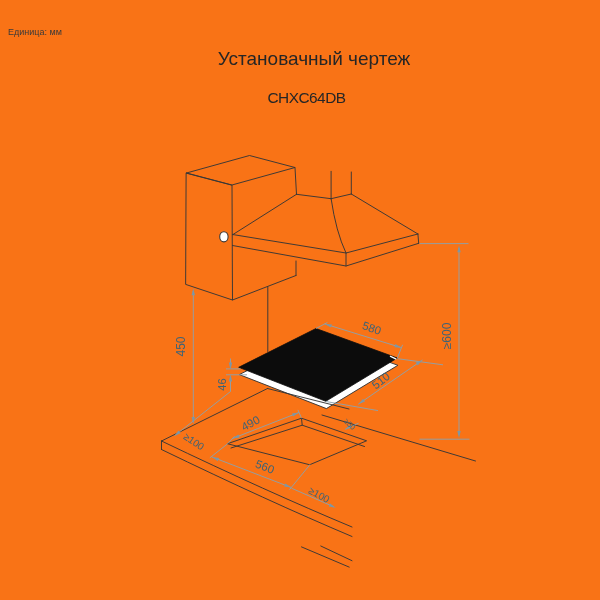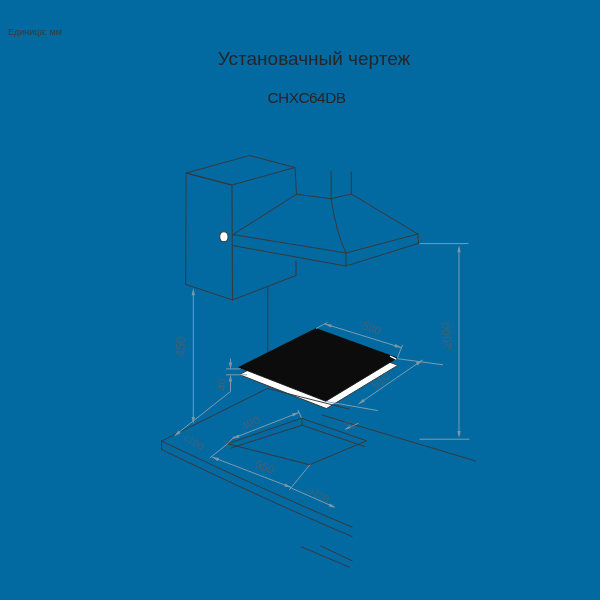--- a/index.html
+++ b/index.html
@@ -1,16 +1,16 @@
 <!DOCTYPE html>
 <html><head>
 <meta charset="utf-8">
 <style>
   html,body{margin:0;padding:0;background:#ffffff;}
-  .page{position:relative;width:600px;height:600px;background:#0369a1;overflow:hidden;
+  .page{position:relative;width:600px;height:600px;background:#f97316;overflow:hidden;
         font-family:"Liberation Sans", sans-serif;}
   svg{position:absolute;left:0;top:0;}
   .dtxt{fill:#3d6377;font-family:"Liberation Sans", sans-serif;}
 </style>
 </head>
 <body>
 <div class="page">
 <svg width="600" height="600" viewBox="0 0 600 600">
 
   <text x="8" y="34.5" font-size="9" fill="#3a3a3a">Единица: мм</text>

